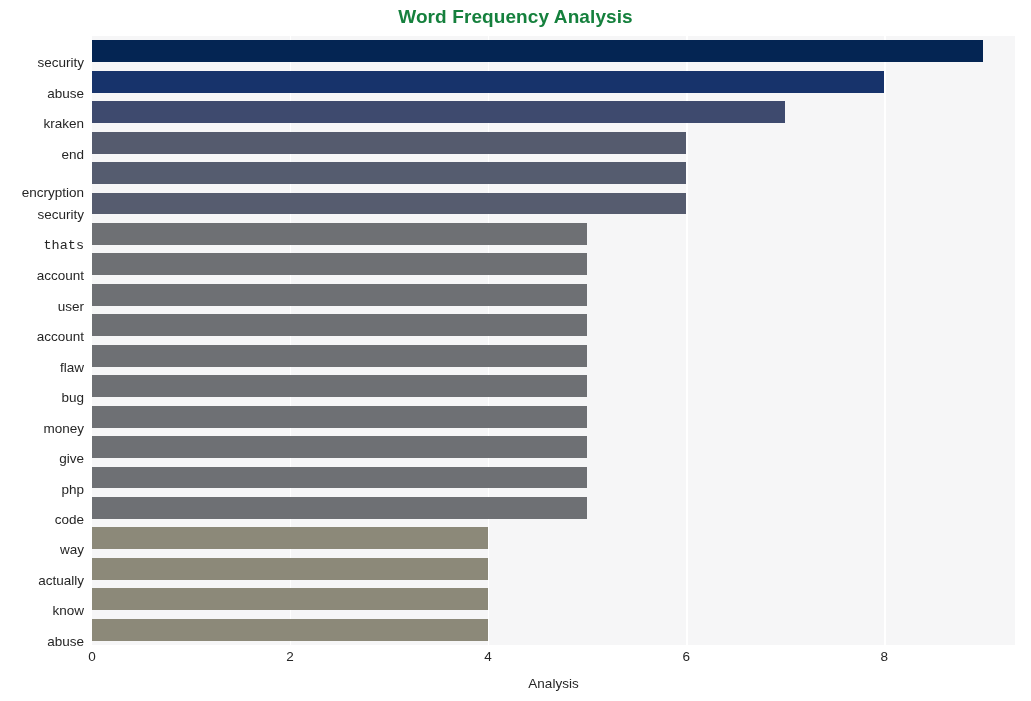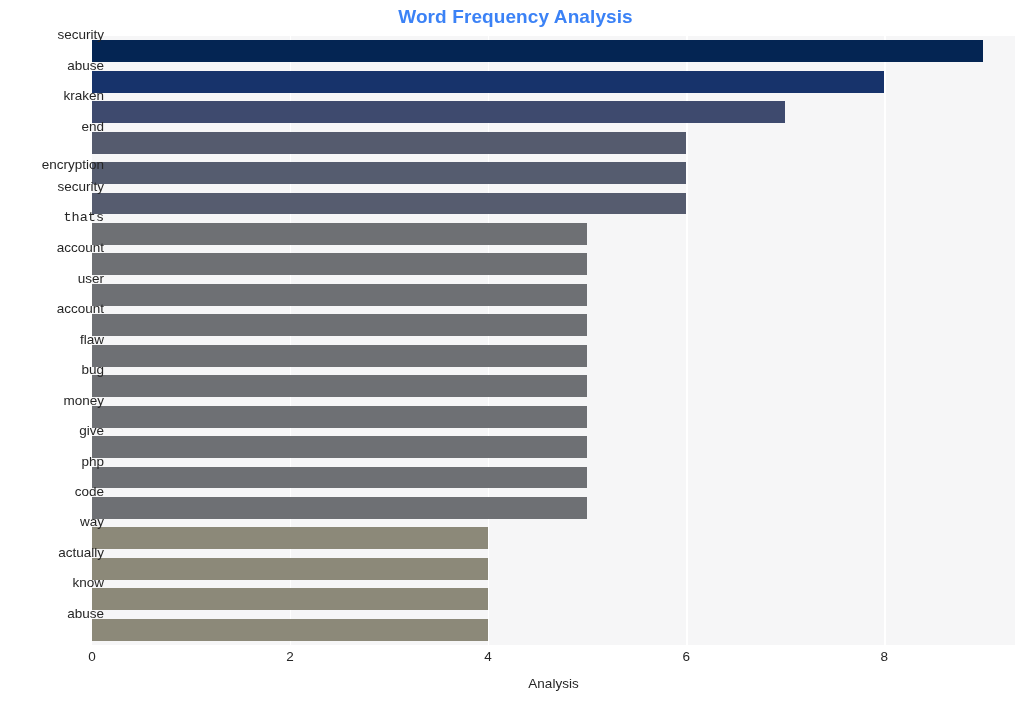--- a/index.html
+++ b/index.html
@@ -20,21 +20,21 @@
     background: #ffffff;
   }
   .chart-title {
     position: absolute;
     left: 0;
     top: 6px;
     width: 1031px;
     text-align: center;
     font-size: 19px;
     font-weight: bold;
-    color: #3b82f6;
+    color: #15803d;
     letter-spacing: 0.1px;
   }
   
   .plot-area {
     position: absolute;
     left: 92px;
     top: 36px;
     width: 923px;
     height: 609px;
     background: #f6f6f7;
@@ -61,24 +61,23 @@
   }
   .bar {
     position: absolute;
     left: 0;
     top: 0;
     height: 100%;
   }
   .ylabels {
     position: absolute;
     left: 0;
-    top: 20px;
+    top: 48px;
     width: 84px;
     height: 609px;
-    padding-left: 20px;
   }
   .ylabel {
     position: absolute;
     right: 0;
     width: 84px;
     text-align: right;
     font-size: 13.5px;
     color: #262626;
     white-space: nowrap;
     line-height: 1;

